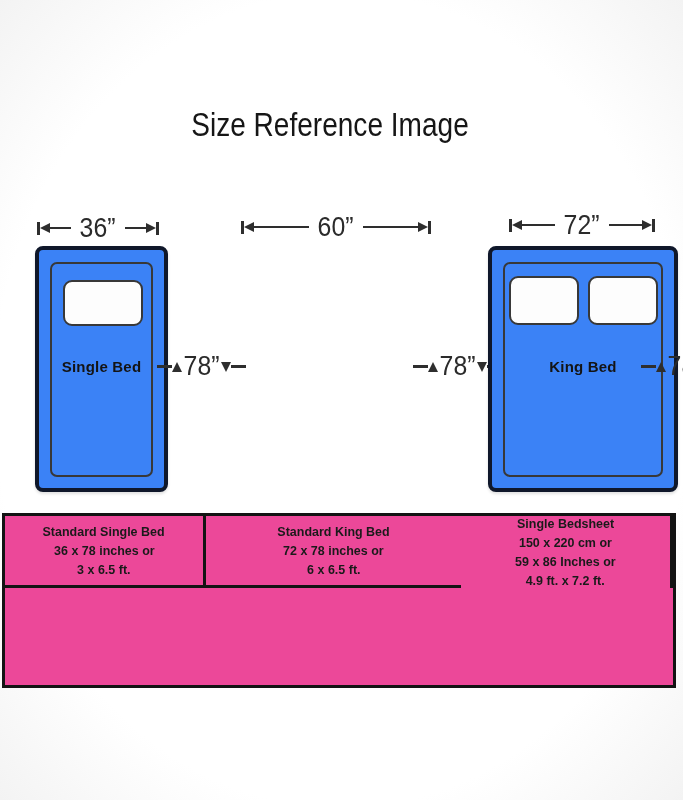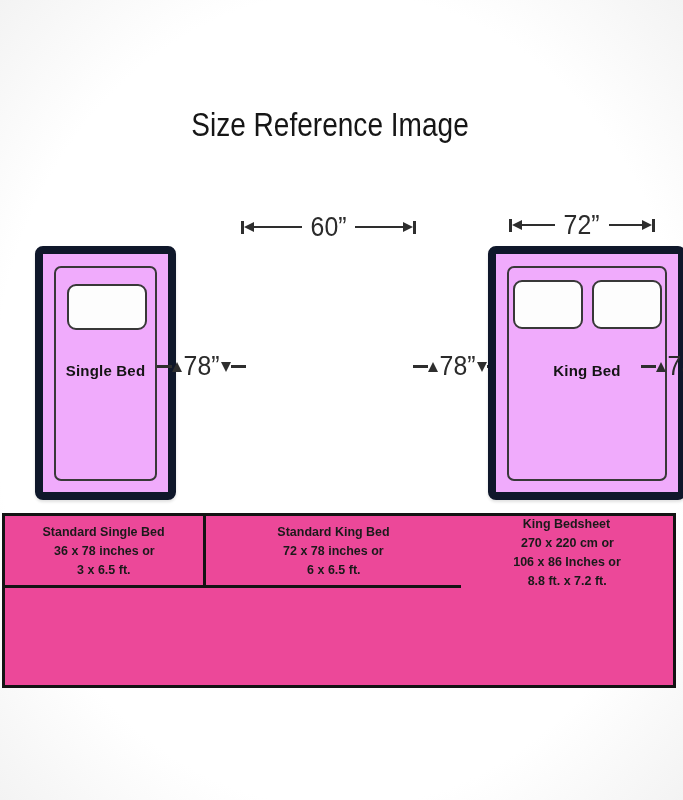--- a/index.html
+++ b/index.html
@@ -41,22 +41,22 @@
   .dim {
     font-size: 27px; color: #2b2b2b; line-height: 1;
     padding: 0 7px; white-space: nowrap; flex: 0 0 auto;
     transform: scaleX(0.92);
   }
   .varrow .dim { padding: 2px 0; }
 
   
   .bed {
     position: absolute;
-    border: 8px solid #0f172a; border-radius: 8px;
-    background: #f0abfc;
+    border: 4px solid #0f172a; border-radius: 8px;
+    background: #3b82f6;
     box-shadow: 0 2px 3px rgba(0,0,0,0.12);
   }
   .bed-inner {
     position: absolute; left: 11px; right: 11px; top: 12px; bottom: 11px;
     border: 2px solid #383838; border-radius: 7px;
   }
   .pillow {
     position: absolute;
     border: 2px solid #383838; border-radius: 9px;
     background: #fdfdfd;
@@ -89,38 +89,47 @@
   .cell.last-row { border-bottom: none; }
   .cell .cl { transform: scaleX(0.96); white-space: nowrap; }
 </style>
 </head>
 <body>
 
 <div class="canvas">
 
   <h1 class="title">Size Reference Image</h1>
 
+  <div class="harrow" style="left:37px; top:219px; width:122px;">
+    <span class="cap-v"></span>
+    <span class="tri-l"></span>
+    <span class="hline"></span>
+    <span class="dim">36”</span>
+    <span class="hline"></span>
+    <span class="tri-r"></span>
+    <span class="cap-v"></span>
+  </div>
 
   <div class="bed" style="left:35px; top:246px; width:125px; height:238px;">
     <div class="bed-inner"></div>
     <div class="pillow" style="left:24px; top:30px; width:76px; height:42px;"></div>
     <div class="bed-label" style="top:108px;">Single Bed</div>
   </div>
 
   <div class="varrow" style="left:157px; top:249px; height:235px;">
     <span class="cap-h"></span>
     <span class="tri-u"></span>
     <span class="vline"></span>
     <span class="dim">78”</span>
     <span class="vline"></span>
     <span class="tri-d"></span>
     <span class="cap-h"></span>
   </div>
 
-  <div class="harrow" style="left:241px; top:218px; width:175px;">
+  <div class="harrow" style="left:241px; top:218px; width:190px;">
     <span class="cap-v"></span>
     <span class="tri-l"></span>
     <span class="hline"></span>
     <span class="dim">60”</span>
     <span class="hline"></span>
     <span class="tri-r"></span>
     <span class="cap-v"></span>
   </div>
 
 
@@ -169,24 +178,24 @@
       <div class="cl">3 x 6.5 ft.</div>
     </div>
 
 
     <div class="cell last-col">
       <div class="cl">Standard King Bed</div>
       <div class="cl">72 x 78 inches or</div>
       <div class="cl">6 x 6.5 ft.</div>
     </div>
 
-
-
-    <div class="cell last-col last-row">
-      <div class="cl">King Bedsheet</div>
-      <div class="cl">270 x 220 cm or</div>
-      <div class="cl">106 x 86 Inches or</div>
-      <div class="cl">8.8 ft. x 7.2 ft.</div>
+    <div class="cell last-row">
+      <div class="cl">Single Bedsheet</div>
+      <div class="cl">150 x 220 cm or</div>
+      <div class="cl">59 x 86 Inches or</div>
+      <div class="cl">4.9 ft. x 7.2 ft.</div>
     </div>
 
+
+
   </div>
 
 </div>
 
 </body></html>

